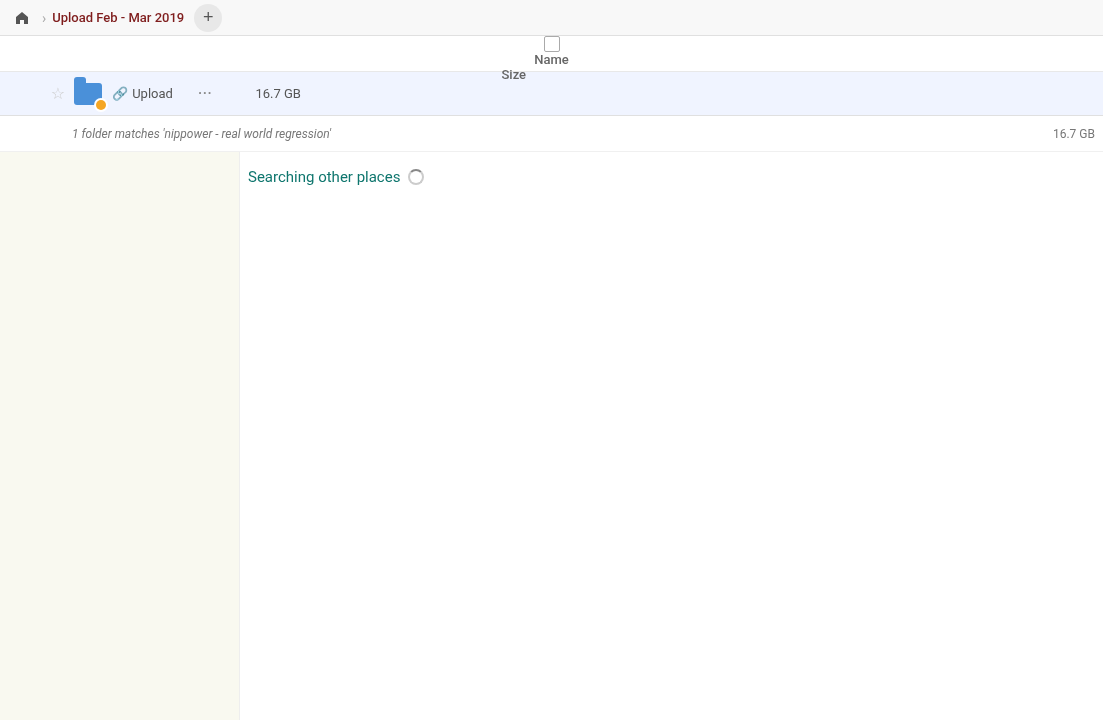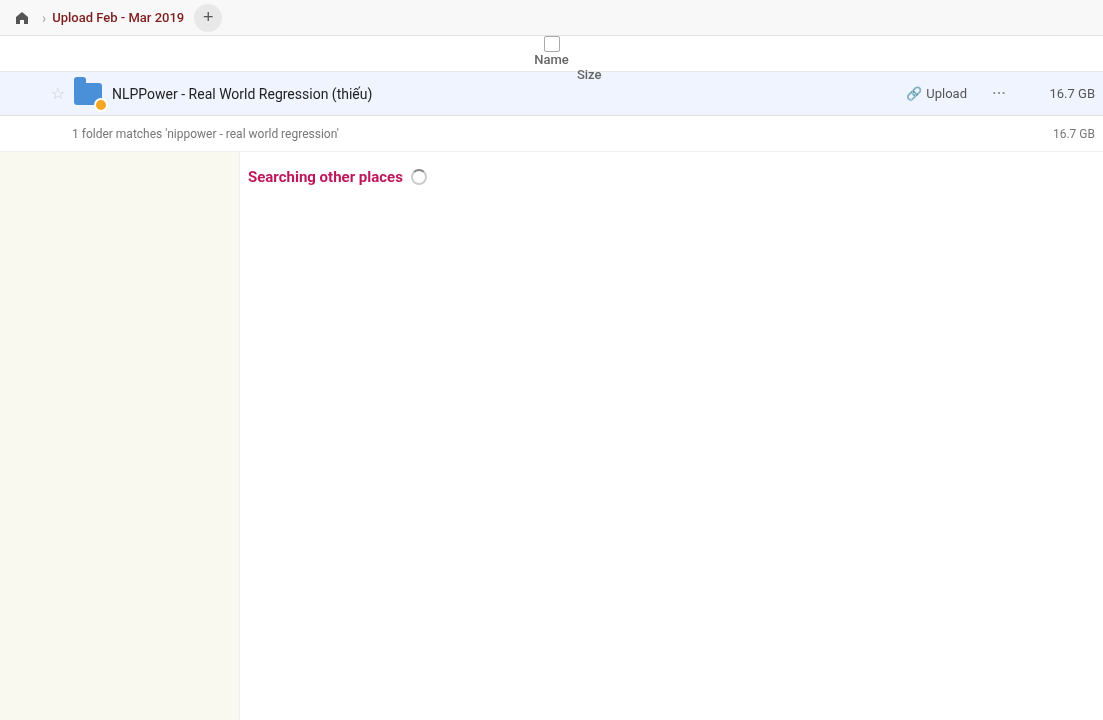--- a/index.html
+++ b/index.html
@@ -86,21 +86,21 @@
       justify-content: center;
     }
 
     .col-name {
       flex: 1;
       font-weight: 500;
     }
 
     .col-size {
       width: 100px;
-      text-align: right;
+      text-align: left;
       font-weight: 500;
     }
 
     
     .file-row {
       display: flex;
       align-items: center;
       height: 44px;
       padding: 0 8px;
       background: #f0f4ff;
@@ -209,41 +209,42 @@
       align-items: center;
       height: 36px;
       padding: 0 8px 0 72px;
       border-bottom: 1px solid #f0f0f0;
     }
 
     .match-info-text {
       flex: 1;
       font-size: 12px;
       color: #777;
+      font-style: italic;
     }
 
     .match-info-size {
       width: 80px;
       text-align: right;
       font-size: 12px;
       color: #777;
     }
 
     
     .searching-section {
       display: flex;
       align-items: center;
       padding: 16px 8px 8px 8px;
       gap: 8px;
     }
 
     .searching-label {
       font-size: 15px;
-      color: #be185d;
-      font-weight: 700;
+      color: #0f766e;
+      font-weight: 400;
     }
 
     .spinner {
       width: 16px;
       height: 16px;
       border: 2px solid #ccc;
       border-top-color: #888;
       border-radius: 50%;
       animation: spin 0.8s linear infinite;
     }
@@ -312,21 +313,20 @@
   <div class="col-checkbox">
     
   </div>
   <div class="row-star">☆</div>
   <div class="row-icon">
     <div class="folder-icon"></div>
     <div class="shared-overlay">
       <div class="shared-dot"></div>
     </div>
   </div>
-  <div class="row-name">NLPPower - Real World Regression (thiếu)</div>
   <div class="row-shared-label">
     <span class="link-icon">🔗</span>
     <span>Upload</span>
   </div>
   <div class="row-more">···</div>
   <div class="row-size">16.7 GB</div>
 </div>
 
 <div class="match-info-row">
   <div class="match-info-text">1 folder matches 'nippower - real world regression'</div>

